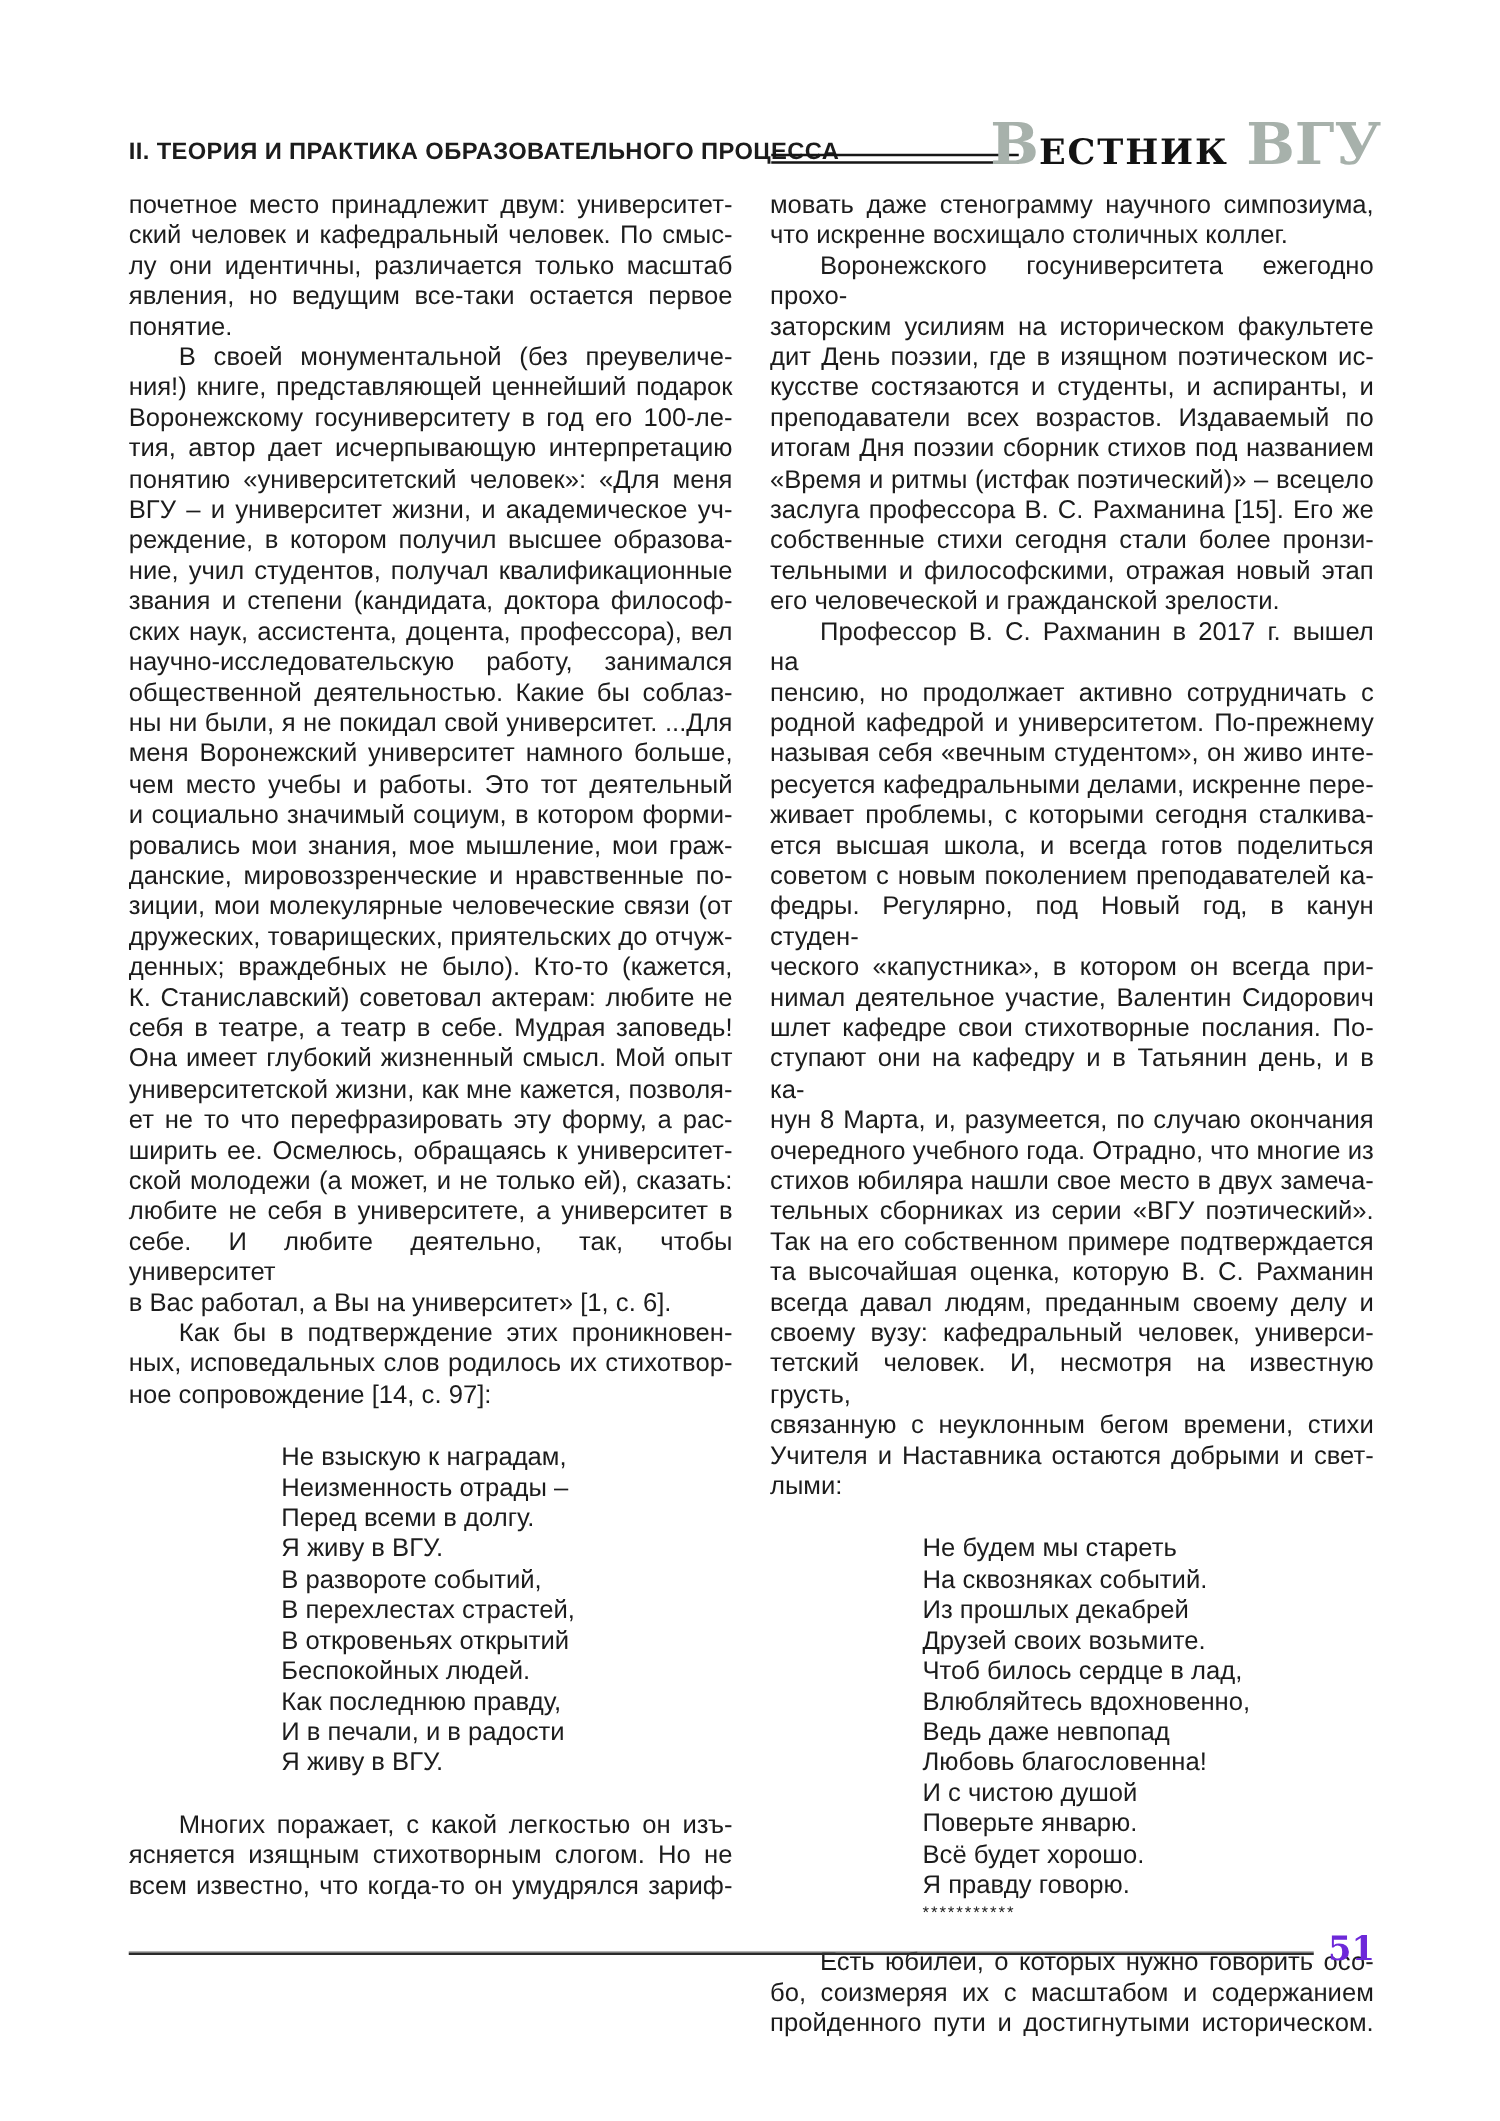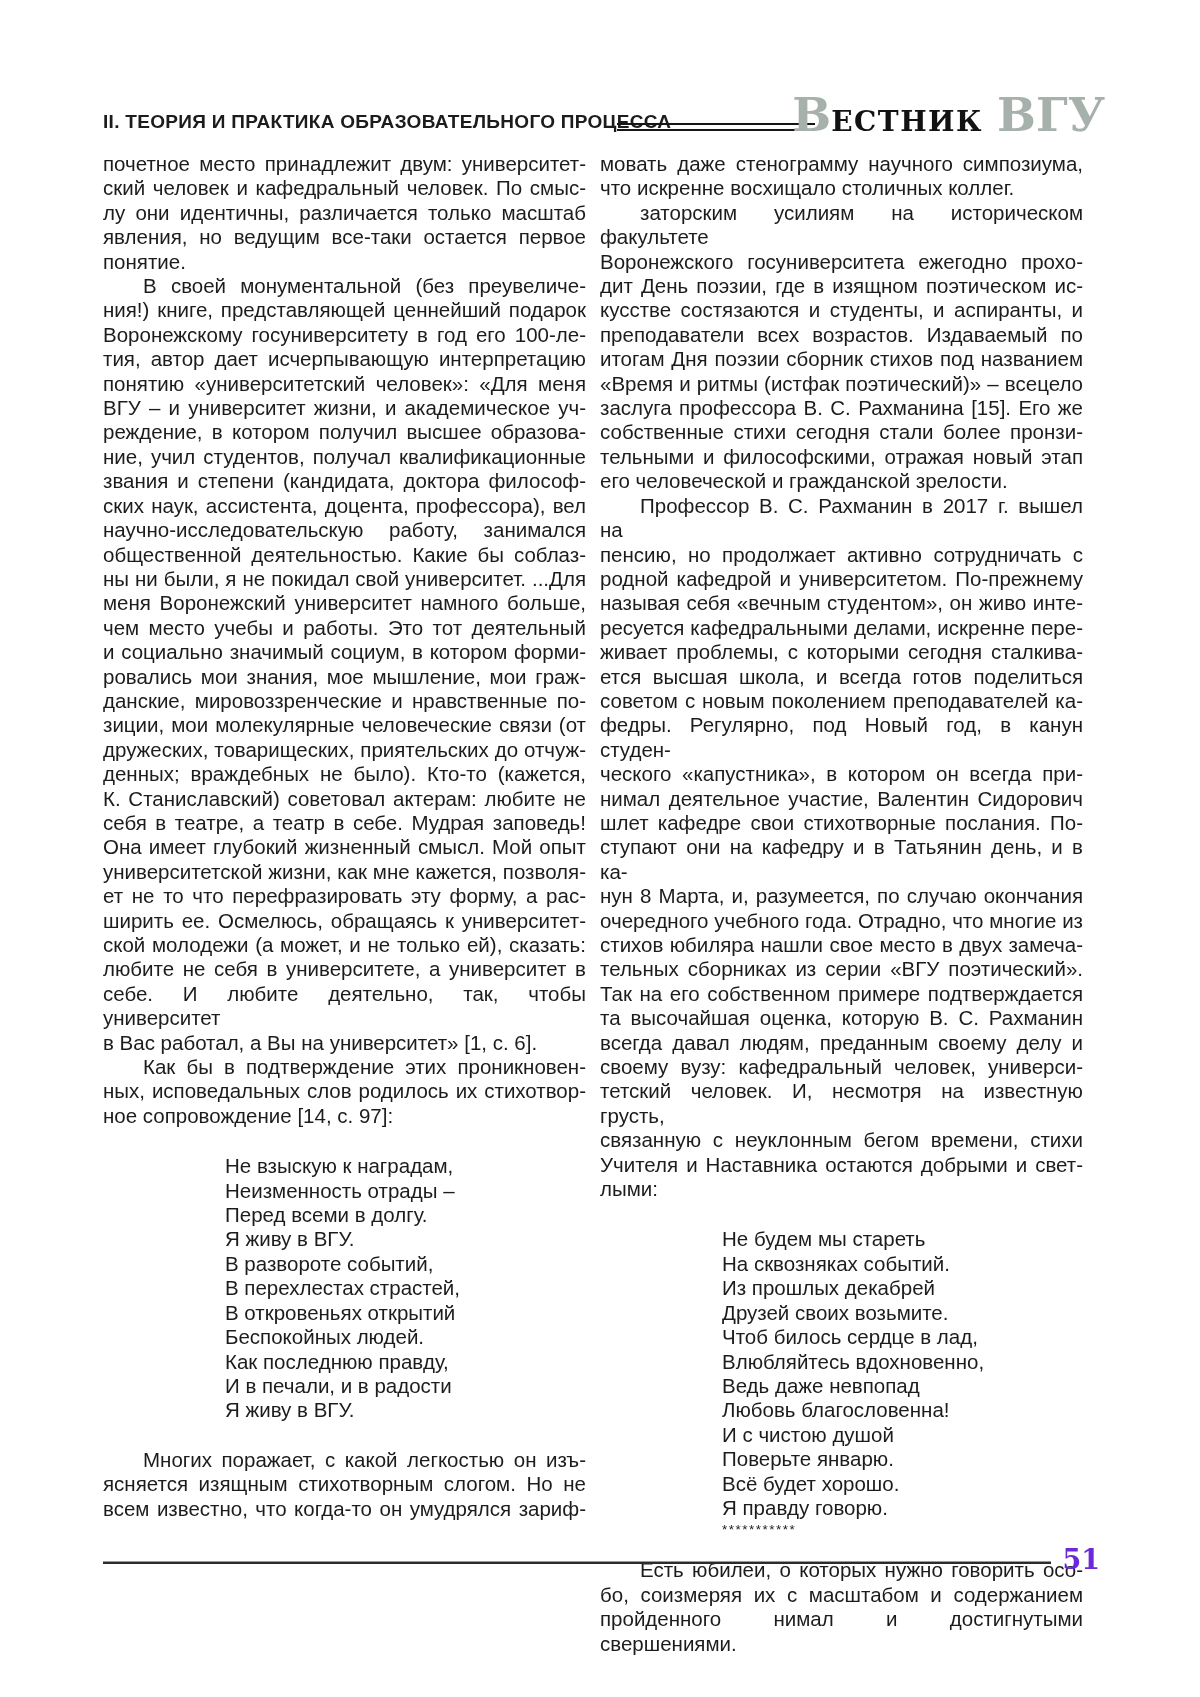--- a/index.html
+++ b/index.html
@@ -28,21 +28,21 @@
     font-family:"DejaVu Serif", serif; font-weight:700;
     line-height:1; white-space:nowrap;
   }
   .logo-big   { font-size:46px; color:#a7b1ab; }
   .logo-rest  { font-size:28px; color:#121212; letter-spacing:1.5px; }
   .logo-abbr  { margin-left:14px; }
 
   
   .columns {
     position:absolute; left:103px; top:152px; width:996px;
-    display:flex; gap:14px;
+    display:flex; gap:30px;
   }
   .col { width:483px; }
 
   .line {
     font-size:20.5px;
     line-height:24.4px;
   }
   .block-para .line { text-align:justify; text-align-last:justify; }
   .block-para .line:last-child { text-align-last:left; }
   .block-para.stretch-last .line:last-child { text-align-last:justify; }
@@ -149,22 +149,22 @@
           <div class="line">ясняется изящным стихотворным слогом. Но не</div>
           <div class="line">всем известно, что когда-то он умудрялся зариф-</div>
         </div>
       </section>
     <section class="col">
         <div class="block-para">
           <div class="line">мовать даже стенограмму научного симпозиума,</div>
           <div class="line">что искренне восхищало столичных коллег.</div>
         </div>
         <div class="block-para indent">
+          <div class="line">Воронежского госуниверситета ежегодно прохо-</div>
           <div class="line">заторским усилиям на историческом факультете</div>
-          <div class="line">Воронежского госуниверситета ежегодно прохо-</div>
           <div class="line">дит День поэзии, где в изящном поэтическом ис-</div>
           <div class="line">кусстве состязаются и студенты, и аспиранты, и</div>
           <div class="line">преподаватели всех возрастов. Издаваемый по</div>
           <div class="line">итогам Дня поэзии сборник стихов под названием</div>
           <div class="line">«Время и ритмы (истфак поэтический)» – всецело</div>
           <div class="line">заслуга профессора В. С. Рахманина [15]. Его же</div>
           <div class="line">собственные стихи сегодня стали более пронзи-</div>
           <div class="line">тельными и философскими, отражая новый этап</div>
           <div class="line">его человеческой и гражданской зрелости.</div>
         </div>
@@ -208,21 +208,21 @@
           <div class="line">Поверьте январю.</div>
           <div class="line">Всё будет хорошо.</div>
           <div class="line">Я правду говорю.</div>
         </div>
         <div class="block-stars">
           <div class="line">***********</div>
         </div>
         <div class="block-para indent stretch-last">
           <div class="line">Есть юбилеи, о которых нужно говорить осо-</div>
           <div class="line">бо, соизмеряя их с масштабом и содержанием</div>
-          <div class="line">пройденного нимал и достигнутыми свершениями.</div>
+          <div class="line">пройденного пути и достигнутыми историческом.</div>
         </div>
       </section>
   </div>
 
   <div class="footer-rule"></div>
   <div class="page-number">51</div>
 
 </div>
 
 </body></html>

